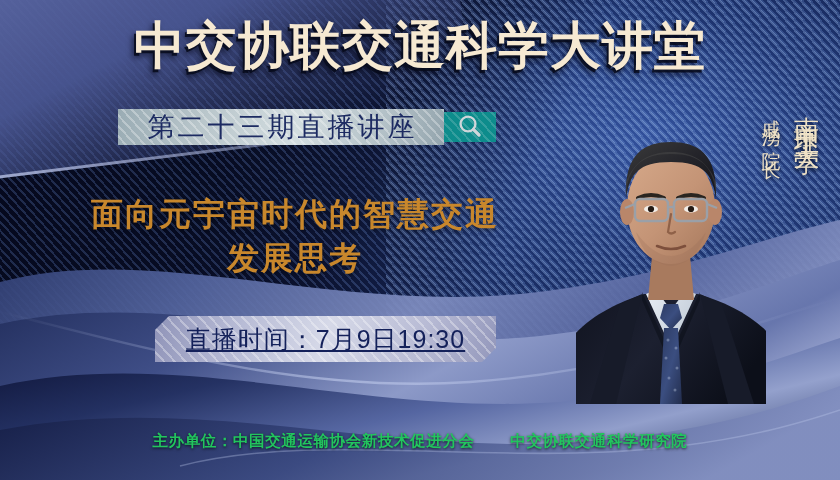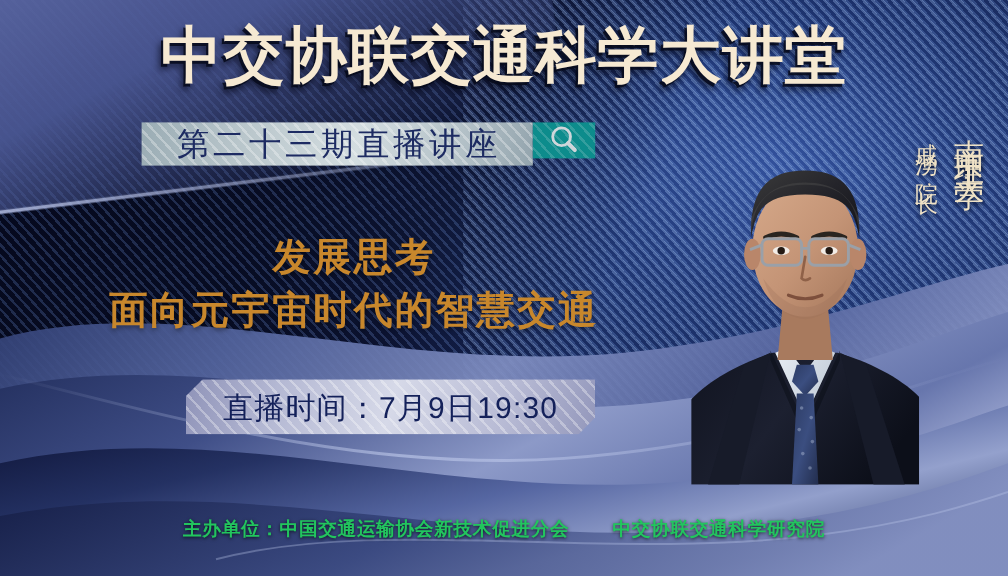--- a/index.html
+++ b/index.html
@@ -74,21 +74,21 @@
     text-shadow:
       -2px 3px 0 rgba(6,9,26,.85),
       -3px 5px 6px rgba(4,6,20,.7);
     white-space:nowrap;
   }
 
   
   .subbar{
     position:absolute; left:118px; top:102px;
     width:378px; height:50px;
-    display:flex; align-items:flex-start;
+    display:flex; align-items:center;
   }
   .subbar-body{
     position:relative;
     flex:1 1 auto;
     display:flex; align-items:center; justify-content:center;
     background:linear-gradient(100deg,#9aacb4 0%,#b9c6cb 26%,#d3dde0 55%,#aebcc3 85%,#93a4ad 100%);
     overflow:hidden;
   }
   .subbar-body::after{
     content:""; position:absolute; inset:0;
@@ -139,21 +139,21 @@
     overflow:hidden;
   }
   .time-badge::after{
     content:""; position:absolute; inset:0;
     background:repeating-linear-gradient(48deg,
       rgba(255,255,255,0) 0px, rgba(255,255,255,0) 6px,
       rgba(255,255,255,.32) 6px, rgba(255,255,255,.32) 8px);
   }
   .time-text{
     position:relative; z-index:2;
-    color:#14215a; font-size:25px; letter-spacing:1px;
+    color:#14215a; font-size:25px; letter-spacing:1px;text-decoration:underline;
   }
 
   
   .vtext{
     position:absolute;
     writing-mode:vertical-rl;
     color:#efe2c6;
     letter-spacing:7px;
     text-shadow:0 2px 4px rgba(0,0,0,.6);
     white-space:nowrap;
@@ -245,22 +245,22 @@
     </div>
     <div class="subbar-search">
       <svg width="30" height="30" viewBox="0 0 30 30">
         <circle cx="13" cy="12" r="7.4" fill="none" stroke="#cfd6da" stroke-width="2.4"></circle>
         <line x1="18.4" y1="17.4" x2="24" y2="23" stroke="#cfd6da" stroke-width="3.4" stroke-linecap="round"></line>
       </svg>
     </div>
   </div>
 
   <div class="lecture-title">
+    <div>面向元宇宙时代的智慧交通</div>
     <div>发展思考</div>
-    <div>面向元宇宙时代的智慧交通</div>
   </div>
 
   <div class="time-badge">
     <span class="time-text">直播时间：7月9日19:30</span>
   </div>
 
   <div class="portrait">
     <svg viewBox="0 0 190 300" preserveAspectRatio="xMidYMax meet">
       <defs>
         <linearGradient id="suit" x1="0" y1="0" x2="1" y2="0.4">

